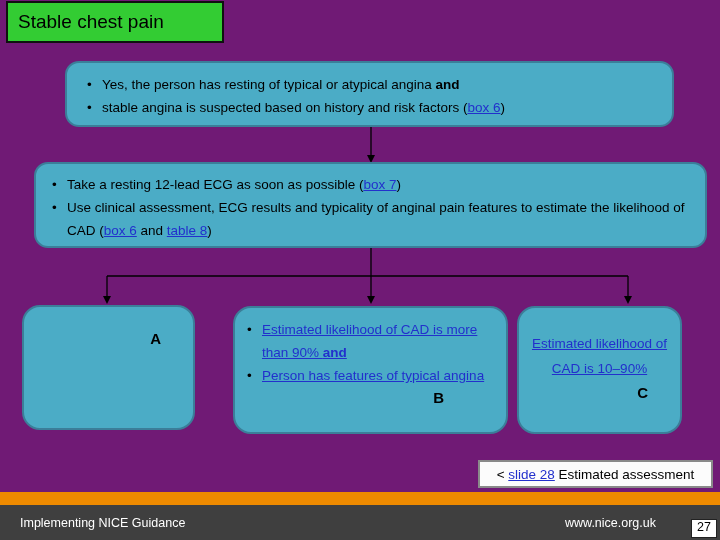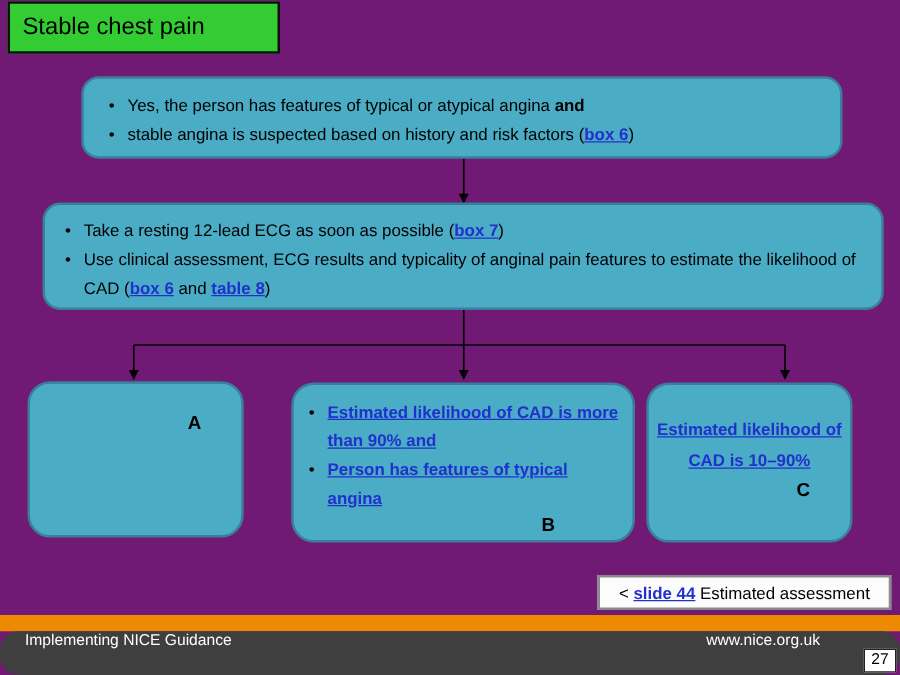--- a/index.html
+++ b/index.html
@@ -17,21 +17,21 @@
   
   .tealbox{
     position:absolute;background:#4BACC6;border:2px solid #3B7E99;
     border-radius:14px;box-sizing:border-box;color:#000;font-size:13.5px;
   }
   #box1{left:65px;top:61px;width:609px;height:66px;padding:10px 12px 6px 20px;line-height:23px;}
   #box2{left:34px;top:162px;width:673px;height:86px;padding:9px 8px 6px 16px;line-height:23px;}
   .bullet-row{display:flex;}
   .bullet{flex:0 0 15px;width:15px;}
   .btext{flex:1 1 auto;}
-  .link{color:#2230CC;text-decoration:underline;cursor:pointer;font-weight:bold;}
+  .link{color:#2230CC;text-decoration:underline;cursor:pointer;}
   .bold{font-weight:bold;}
   
   .outcome{border-radius:18px;line-height:25px;}
   #boxA{left:22px;top:305px;width:173px;height:125px;padding:20px 6px 0;text-align:center;}
   #boxB{left:233px;top:306px;width:275px;height:128px;padding:10px 10px 0 12px;line-height:23px;text-align:left;}
   #boxC{left:517px;top:306px;width:165px;height:128px;padding:23px 4px 0;text-align:center;}
   .outcome-label{display:block;font-weight:bold;font-size:15px;text-align:right;line-height:20px;color:#000;}
   #boxA .outcome-label{padding-right:26px;margin-top:2px;}
   #boxB .outcome-label{padding-right:52px;margin-top:1px;}
   #boxC .outcome-label{padding-right:28px;margin-top:2px;}
@@ -40,21 +40,21 @@
   
   .slide-ref{
     position:absolute;left:478px;top:460px;width:235px;height:28px;
     background:#FCFCFC;border:2px solid #8a8a8a;box-sizing:border-box;
     display:flex;align-items:center;justify-content:center;font-size:13.5px;white-space:pre;
   }
   
   .orange-bar{position:absolute;left:0;top:492px;width:720px;height:13px;background:#EE8A00;}
   .footer-bar{
     position:absolute;left:0;top:505px;width:720px;height:35px;background:#3F3F3F;
-    color:#fff;font-size:12.5px;display:flex;box-sizing:border-box;border-radius:15px;
+    color:#fff;font-size:12.5px;display:flex;align-items:center;box-sizing:border-box;
   }
   .footer-left{margin-left:20px;}
   .footer-right{margin-left:auto;margin-right:64px;}
   .page-box{
     position:absolute;right:3px;top:519px;width:26px;height:19px;background:#fff;
     border:1px solid #222;box-sizing:border-box;color:#000;font-size:12.5px;
     display:flex;align-items:flex-start;justify-content:center;
   }
 </style>
 </head>
@@ -75,21 +75,21 @@
     <polygon points="103,296 111,296 107,304" fill="#000"></polygon>
     <line x1="371" y1="276" x2="371" y2="297" stroke="#000" stroke-width="1.3"></line>
     <polygon points="367,296 375,296 371,304" fill="#000"></polygon>
     <line x1="628" y1="276" x2="628" y2="297" stroke="#000" stroke-width="1.3"></line>
     <polygon points="624,296 632,296 628,304" fill="#000"></polygon>
   </svg>
 
   <div class="tealbox" id="box1">
     <div class="bullet-row">
       <span class="bullet">•</span>
-      <span class="btext"><span>Yes, the person has features of typical or atypical angina </span><span class="bold">and</span></span>
+      <span class="btext"><span>Yes, the person has resting of typical or atypical angina </span><span class="bold">and</span></span>
     </div>
     <div class="bullet-row">
       <span class="bullet">•</span>
       <span class="btext"><span>stable angina is suspected based on history and risk factors (</span><span class="link">box 6</span><span>)</span></span>
     </div>
   </div>
 
   <div class="tealbox" id="box2">
     <div class="bullet-row">
       <span class="bullet">•</span>
@@ -116,21 +116,21 @@
     </div>
     <span class="outcome-label">B</span>
   </div>
 
   <div class="tealbox outcome" id="boxC">
     <span class="link">Estimated likelihood of CAD is 10–90%</span>
     <span class="outcome-label">C</span>
   </div>
 
   <div class="slide-ref">
-    <span>&lt; </span><span class="link">slide 44</span><span> Estimated assessment</span>
+    <span>&lt; </span><span class="link">slide 28</span><span> Estimated assessment</span>
   </div>
 
   <div class="orange-bar"></div>
   <div class="footer-bar">
     <span class="footer-left">Implementing NICE Guidance</span>
     <span class="footer-right">www.nice.org.uk</span>
   </div>
   <div class="page-box">
     <span>27</span>
   </div>

